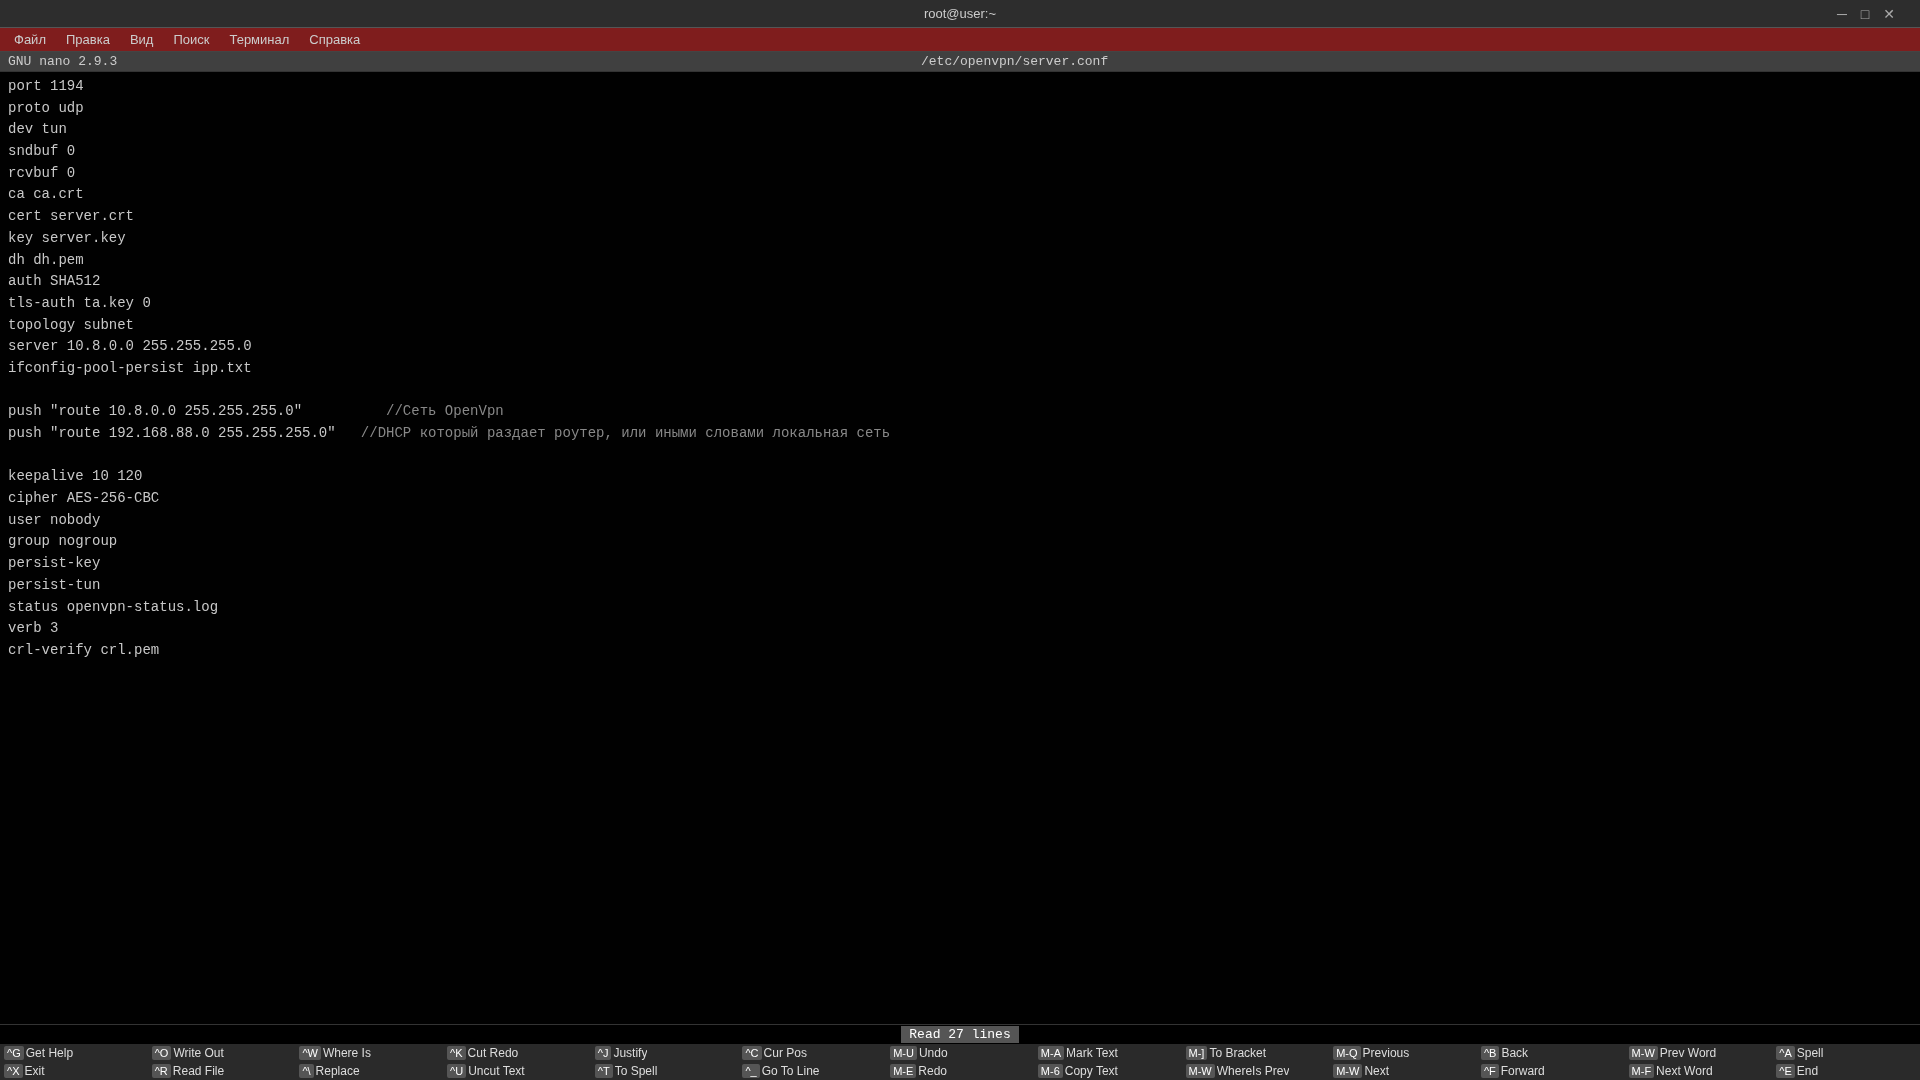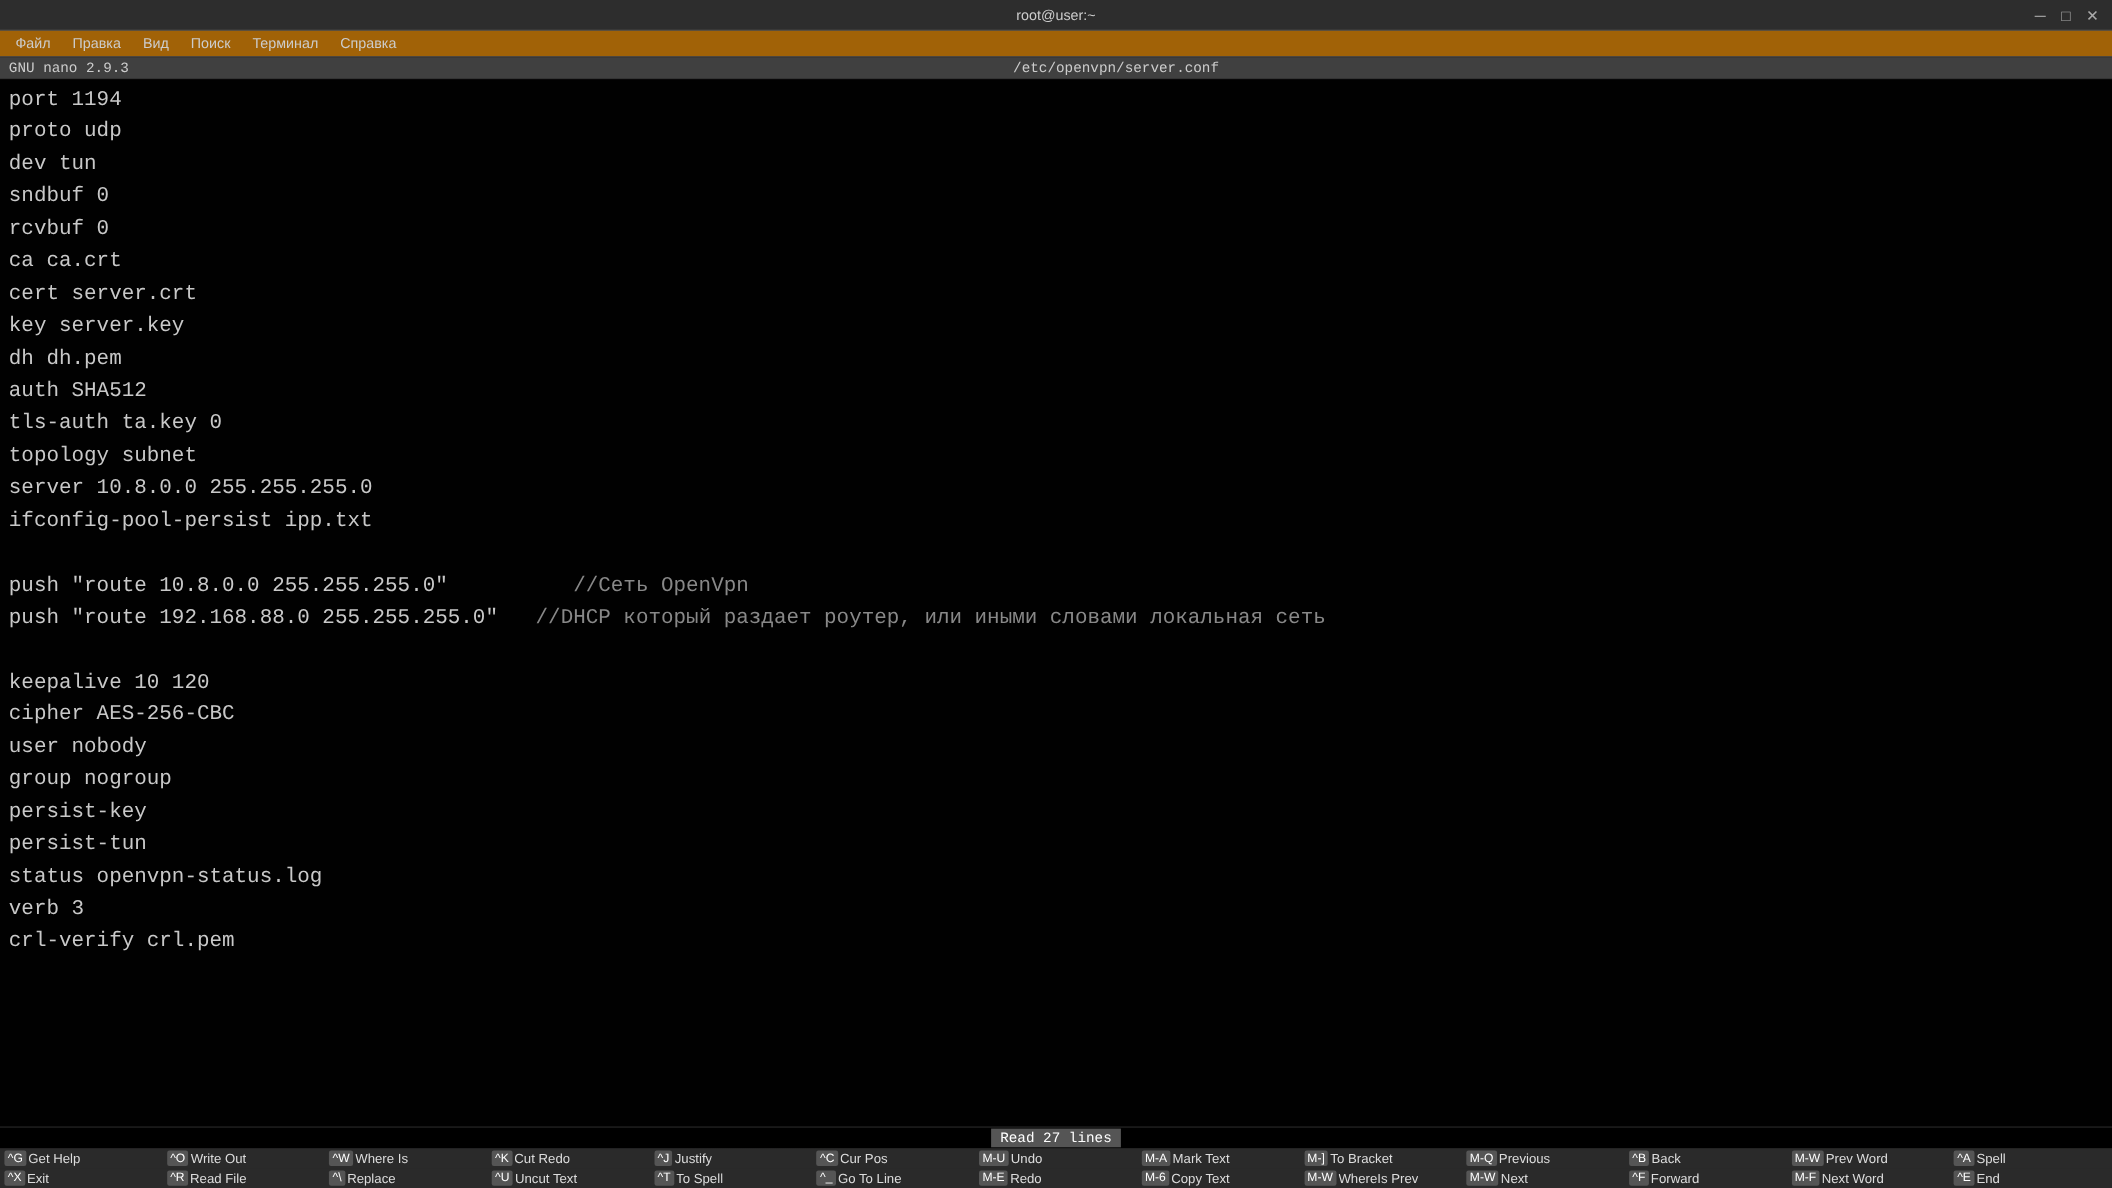--- a/index.html
+++ b/index.html
@@ -33,21 +33,21 @@
       background: rgba(0,0,0,0.82);
     }
 
     
     .title-bar {
       background: #2d2d2d;
       height: 28px;
       display: flex;
       align-items: center;
       justify-content: flex-end;
-      padding: 0 8px;
+      padding: 0 21px;
       border-bottom: 1px solid #555;
     }
     .title-bar-center {
       color: #ccc;
       font-size: 13px;
       font-family: sans-serif;
       position: absolute;
       left: 50%;
       transform: translateX(-50%);
     }
@@ -59,21 +59,21 @@
     .title-bar-btn {
       color: #aaa;
       font-size: 14px;
       cursor: pointer;
       padding: 0 4px;
       font-family: sans-serif;
     }
 
     
     .menu-bar {
-      background: #a16207;
+      background: #7f1d1d;
       height: 24px;
       display: flex;
       align-items: center;
       padding: 0 4px;
       border-bottom: 1px solid #444;
     }
     .menu-item {
       color: #ccc;
       font-size: 13px;
       font-family: sans-serif;
@@ -97,21 +97,21 @@
     .editor-area {
       flex: 1;
       overflow: hidden;
       position: relative;
       background: rgba(0,0,0,0.75);
     }
 
     .editor-content {
       padding: 4px 8px;
       color: #c8c8c8;
-      font-size: 19px;
+      font-size: 14px;
       line-height: 1.55;
       font-family: 'Courier New', Courier, monospace;
       white-space: pre;
     }
 
     .editor-content .comment {
       color: #888;
     }
 
     

